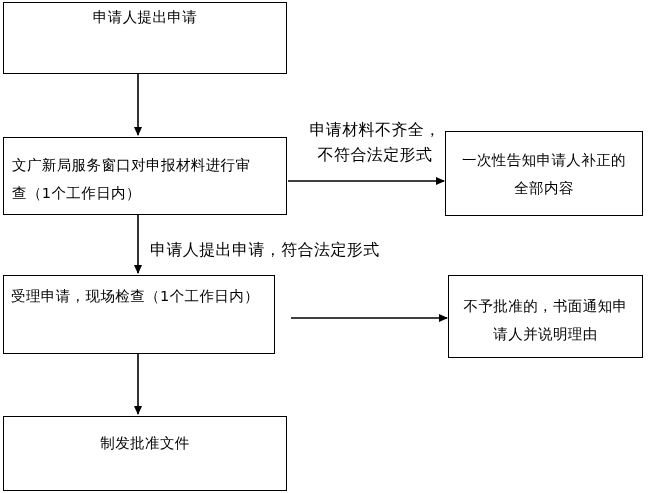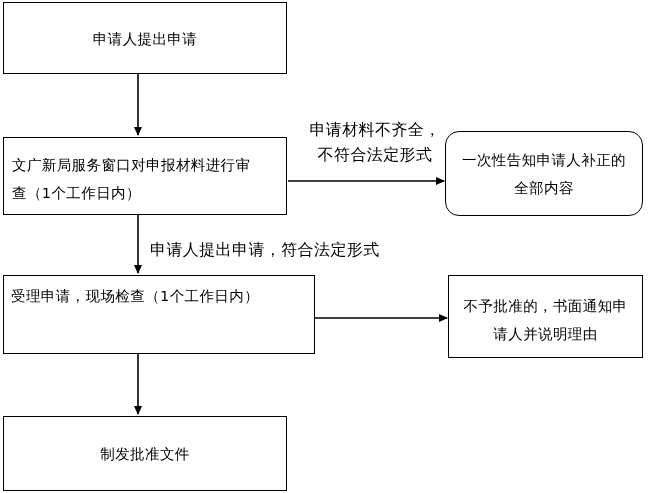--- a/index.html
+++ b/index.html
@@ -32,58 +32,56 @@
   }
   .node .txt {
     display: block;
     white-space: pre-line;
   }
   
   #node-start {
     left: 3px; top: 2px; width: 284px; height: 72px;
     justify-content: flex-start;
     align-items: center;
-    padding-top: 22px;
   }
   #node-start .txt { text-align: center; }
 
   
   #node-review {
     left: 3px; top: 137px; width: 284px; height: 78px;
     justify-content: center;
     align-items: stretch;
     padding: 6px 18px 0 8px;
   }
   #node-review .txt { text-align: left; }
 
   
   #node-accept {
-    left: 3px; top: 275px; width: 312px; height: 79px;
+    left: 3px; top: 275px; width: 272px; height: 79px;
     justify-content: flex-start;
     align-items: stretch;
     padding: 6px 4px 0 7px;
   }
   #node-accept .txt { text-align: left; }
 
   
   #node-issue {
     left: 3px; top: 416px; width: 284px; height: 75px;
     justify-content: flex-start;
     align-items: center;
-    padding-top: 23px;
+    padding-top: 12px;
   }
   #node-issue .txt { text-align: center; }
 
   
   #node-notify-supplement {
     left: 445px; top: 131px; width: 198px; height: 85px;
     justify-content: flex-start;
     align-items: center;
     padding: 14px 8px 0 8px;
-    border-radius: 14px;
   }
   #node-notify-supplement .txt { text-align: center; }
 
   
   #node-notify-reject {
     left: 448px; top: 275px; width: 195px; height: 83px;
     justify-content: flex-start;
     align-items: center;
     padding: 16px 8px 0 8px;
   }

